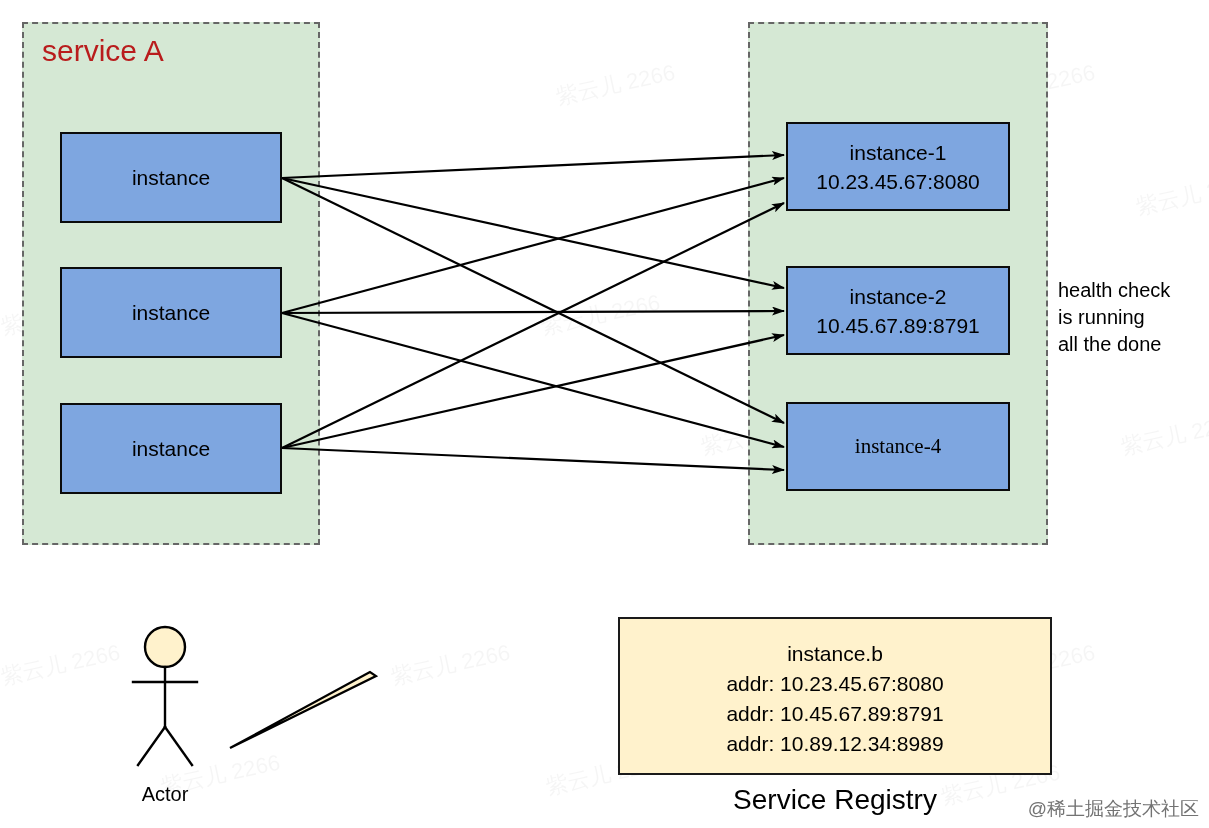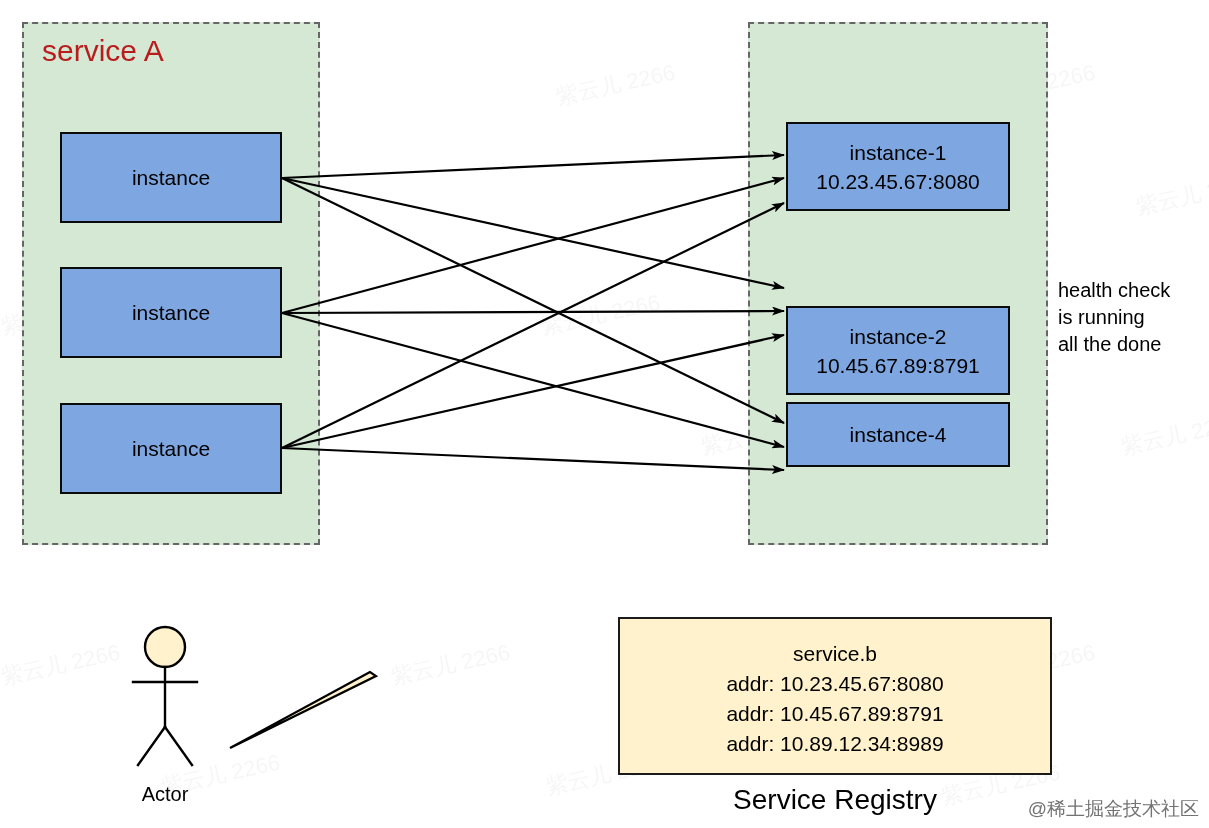--- a/index.html
+++ b/index.html
@@ -161,25 +161,25 @@
   <div class="instance-box" style="left:60px; top:403px; width:222px; height:91px;">
     <span class="ln">instance</span>
   </div>
 
   <div class="service-group" style="left:748px; top:22px; width:300px; height:523px;"></div>
 
   <div class="instance-box" style="left:786px; top:122px; width:224px; height:89px;align-items:center;">
     <span class="ln">instance-1</span>
     <span class="ln">10.23.45.67:8080</span>
   </div>
-  <div class="instance-box" style="left:786px; top:266px; width:224px; height:89px;margin-top:40px;">
+  <div class="instance-box" style="left:786px; top:266px; width:224px; height:89px;">
     <span class="ln">instance-2</span>
     <span class="ln">10.45.67.89:8791</span>
   </div>
-  <div class="instance-box" style="left:786px; top:402px; width:224px; height:65px;">
+  <div class="instance-box" style="left:786px; top:402px; width:224px; height:89px;font-family:Liberation Serif, serif;">
     <span class="ln">instance-4</span>
   </div>
 
   <div class="note" style="left:1058px; top:277px; width:148px;">
     <div>health check</div>
     <div>is running</div>
     <div>all the done</div>
   </div>
 
   <svg class="layer svg-arrows" viewBox="0 0 1209 828">
@@ -216,21 +216,21 @@
 
   <svg class="layer" viewBox="0 0 1209 828">
     <path d="M370,672 L230,748 L376,676 Z" fill="#fff2cc" stroke="#000000" stroke-width="2.2" stroke-linejoin="miter"></path>
   </svg>
 
 
   <div class="actor-label" style="left:115px; top:782px; width:100px;">Actor</div>
 
   <div class="yellow-box" style="left:618px; top:617px; width:434px; height:158px;">
     <div class="registry-lines">
-      <div>service.b</div>
+      <div>instance.b</div>
       <div>addr: 10.23.45.67:8080</div>
       <div>addr: 10.45.67.89:8791</div>
       <div>addr: 10.89.12.34:8989</div>
     </div>
   </div>
   <div class="registry-caption" style="left:618px; top:784px; width:434px;">Service Registry</div>
 
   <div class="wm-corner">@稀土掘金技术社区</div>
 
 </div>

